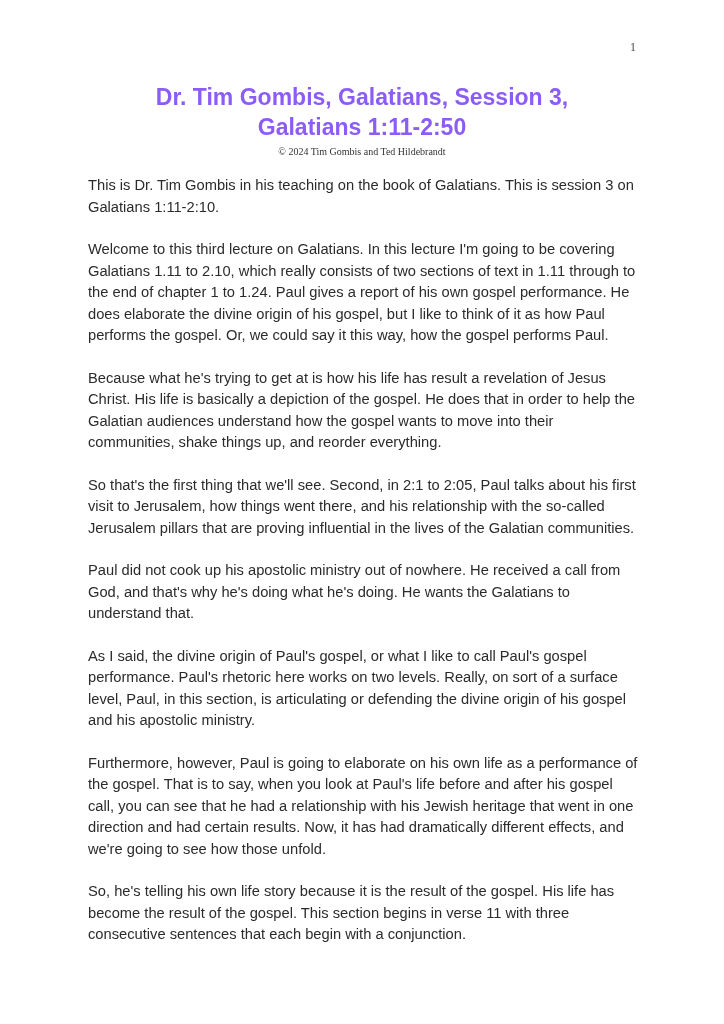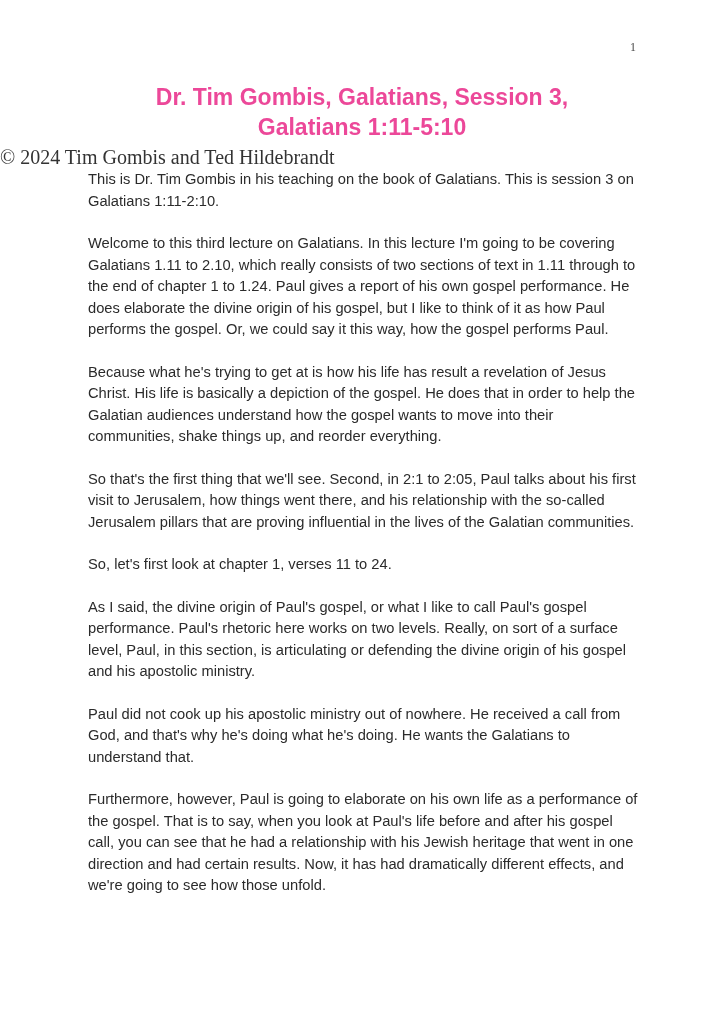--- a/index.html
+++ b/index.html
@@ -26,58 +26,59 @@
     color: #4a4a4a;
   }
   .title-block {
     margin-top: 82px;
     text-align: center;
   }
   .title-line {
     font-size: 23px;
     font-weight: bold;
     line-height: 30px;
-    color: #ec4899;
+    color: #8b5cf6;
   }
   .copyright-line {
     margin-top: 4px;
-    text-align: left;
+    text-align: center;
     font-family: "Liberation Serif", serif;
-    font-size: 20px;
+    font-size: 10px;
     color: #333333;
   }
   .body-text {
+    margin-top: 18px;
     padding-left: 88px;
     padding-right: 82px;
   }
   .body-text p {
     margin: 0 0 21px 0;
     font-size: 14.7px;
     line-height: 21.5px;
     color: #2b2b2b;
   }
 </style>
 </head>
 <body>
 
 <div class="page">
 
   <span class="page-number">1</span>
 
   <div class="title-block">
     <div class="title-line">Dr. Tim Gombis, Galatians, Session 3,</div>
-    <div class="title-line">Galatians 1:11-5:10</div>
+    <div class="title-line">Galatians 1:11-2:50</div>
   </div>
 
   <div class="copyright-line">© 2024 Tim Gombis and Ted Hildebrandt</div>
 
   <div class="body-text">
     <p>This is Dr. Tim Gombis in his teaching on the book of Galatians. This is session 3 on Galatians 1:11-2:10.</p>
     <p>Welcome to this third lecture on Galatians. In this lecture I'm going to be covering Galatians 1.11 to 2.10, which really consists of two sections of text in 1.11 through to the end of chapter 1 to 1.24. Paul gives a report of his own gospel performance. He does elaborate the divine origin of his gospel, but I like to think of it as how Paul performs the gospel. Or, we could say it this way, how the gospel performs Paul.</p>
     <p>Because what he's trying to get at is how his life has result a revelation of Jesus Christ. His life is basically a depiction of the gospel. He does that in order to help the Galatian audiences understand how the gospel wants to move into their communities, shake things up, and reorder everything.</p>
     <p>So that's the first thing that we'll see. Second, in 2:1 to 2:05, Paul talks about his first visit to Jerusalem, how things went there, and his relationship with the so-called Jerusalem pillars that are proving influential in the lives of the Galatian communities.</p>
-    <p>So, let's first look at chapter 1, verses 11 to 24.</p>
+    <p>Paul did not cook up his apostolic ministry out of nowhere. He received a call from God, and that's why he's doing what he's doing. He wants the Galatians to understand that.</p>
     <p>As I said, the divine origin of Paul's gospel, or what I like to call Paul's gospel performance. Paul's rhetoric here works on two levels. Really, on sort of a surface level, Paul, in this section, is articulating or defending the divine origin of his gospel and his apostolic ministry.</p>
-    <p>Paul did not cook up his apostolic ministry out of nowhere. He received a call from God, and that's why he's doing what he's doing. He wants the Galatians to understand that.</p>
     <p>Furthermore, however, Paul is going to elaborate on his own life as a performance of the gospel. That is to say, when you look at Paul's life before and after his gospel call, you can see that he had a relationship with his Jewish heritage that went in one direction and had certain results. Now, it has had dramatically different effects, and we're going to see how those unfold.</p>
+    <p>So, he's telling his own life story because it is the result of the gospel. His life has become the result of the gospel. This section begins in verse 11 with three consecutive sentences that each begin with a conjunction.</p>
   </div>
 
 </div>
 
 </body></html>

